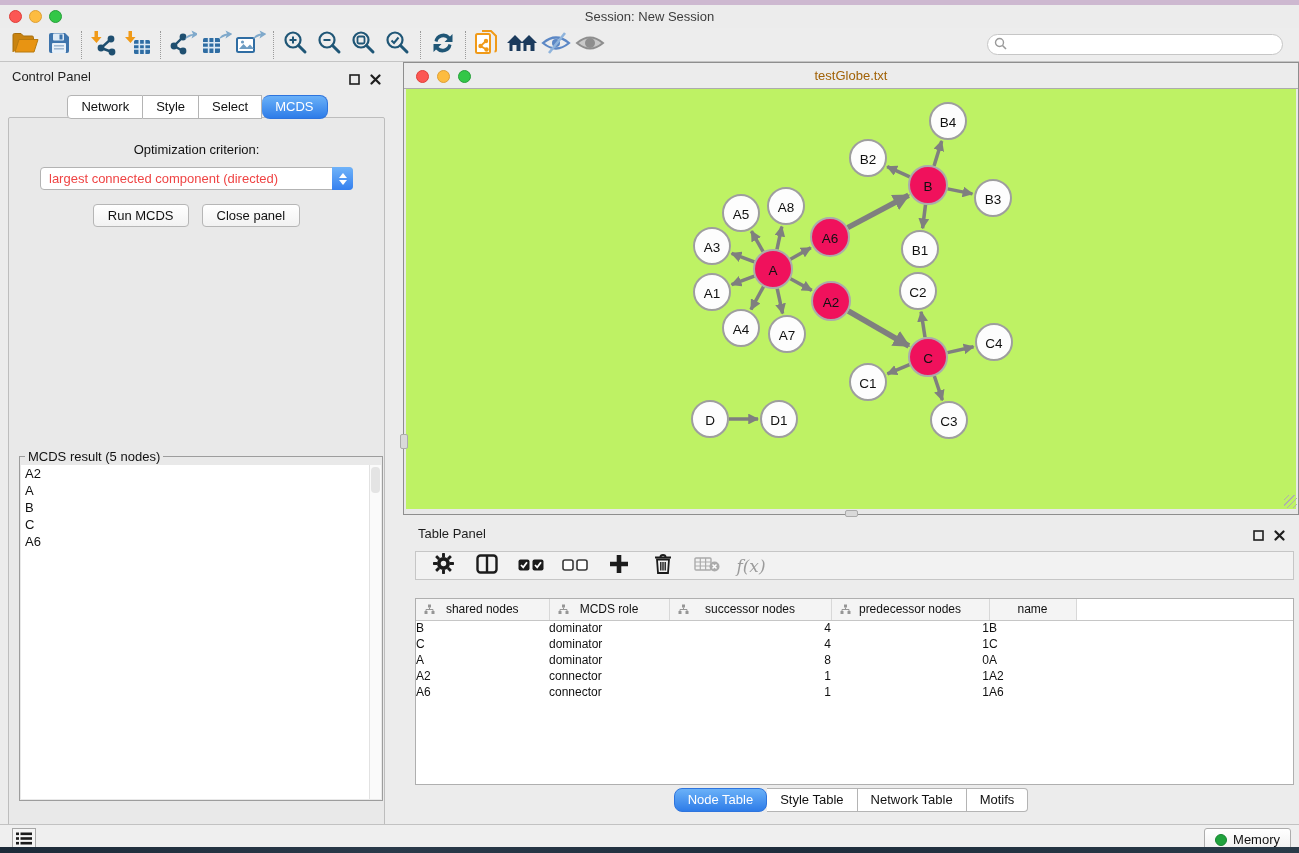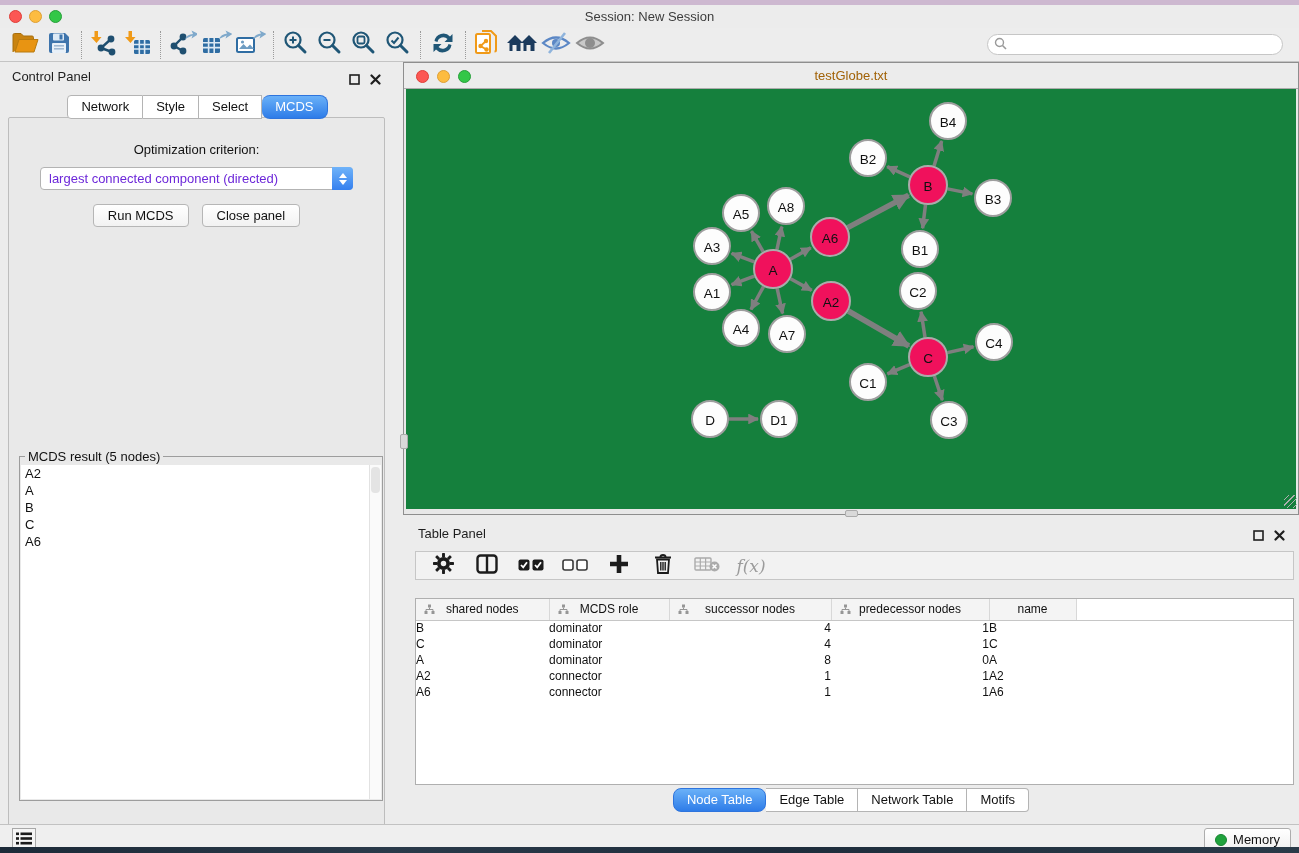--- a/index.html
+++ b/index.html
@@ -31,39 +31,39 @@
   .panel-head { position:absolute; top:7px; left:12px; font-size:13px; color:#1e1e1e; }
   .panel-head-icons { position:absolute; top:9px; right:14px; display:flex; gap:10px; align-items:center; }
   .cp-tabs { position:absolute; top:33px; left:0; width:100%; display:flex; justify-content:center; z-index:2; }
   .seg { display:flex; }
   .seg .tab { background:#fff; border:1px solid #B4B4B4; border-left:none; padding:3px 13px 4px; font-size:13px; color:#111; cursor:default; }
   .seg .tab:first-child { border-left:1px solid #B4B4B4; border-radius:4px 0 0 4px; }
   .seg .tab:last-child { border-radius:0 4px 4px 0; }
   .seg .tab.active { background:linear-gradient(#6AB1F8,#2E7CE8); color:#fff; border-color:#2E74DD; border-radius:8px; }
   .cp-body { position:absolute; top:55px; left:8px; width:377px; height:752px; background:#E9E9E9; border:1px solid #BDBDBD; border-radius:2px; }
   .opt-label { margin-top:24px; text-align:center; font-size:13px; color:#111; }
-  .popup { margin:10px auto 0; width:313px; height:23px; background:#fff; border:1px solid #B3B3B3; border-radius:4px; position:relative; font-size:13px; color:#6d28d9; display:flex; align-items:center; padding-left:8px; }
+  .popup { margin:10px auto 0; width:313px; height:23px; background:#fff; border:1px solid #B3B3B3; border-radius:4px; position:relative; font-size:13px; color:#ef4444; display:flex; align-items:center; padding-left:8px; }
   .popup .cap { position:absolute; right:-1px; top:-1px; width:21px; height:23px; background:linear-gradient(#6FB3F9,#3580EF); border-radius:0 4px 4px 0; display:flex; flex-direction:column; align-items:center; justify-content:center; gap:2px; }
   .chev-up { width:0;height:0;border-left:4px solid transparent;border-right:4px solid transparent;border-bottom:5px solid #fff; }
   .chev-dn { width:0;height:0;border-left:4px solid transparent;border-right:4px solid transparent;border-top:5px solid #fff; }
   .btn-row { margin-top:14px; display:flex; justify-content:center; gap:13px; }
   .mac-btn { background:linear-gradient(#ffffff,#f2f2f2); border:1px solid #B6B6B6; border-radius:4px; font-size:13px; color:#111; padding:3px 14px; cursor:default; }
   .result-box { position:absolute; left:10px; top:338px; width:364px; height:345px; border:1px solid #9d9d9d; background:#E9E9E9; }
   .result-legend { position:absolute; top:-8px; left:5px; background:#E9E9E9; padding:0 3px; font-size:13px; color:#111; }
   .result-list { position:absolute; left:1px; right:1px; top:8px; bottom:1px; background:#fff; overflow:hidden; }
   .result-list .list-item { font-size:13px; color:#111; padding:1px 4px; line-height:15px; }
   .result-scroll { position:absolute; top:8px; bottom:1px; right:1px; width:12px; background:#FAFAFA; border-left:1px solid #E2E2E2; }
   .result-thumb { position:absolute; top:2px; left:1px; width:9px; height:26px; background:#E4E4E4; border-radius:4px; }
 
   
   .net-window { position:absolute; left:403px; top:62px; width:896px; height:453px; background:#E8E8E8; border:1px solid #8E8E8E; }
   .net-titlebar { position:absolute; top:0; left:0; right:0; height:26px; background:#ECECEC; border-bottom:1px solid #ACACAC; }
   .net-title { position:absolute; left:0; right:0; top:5px; text-align:center; font-size:13px; color:#a16207; }
   .net-lights { position:absolute; left:12px; top:7px; display:flex; gap:8px; }
-  .net-canvas { position:absolute; left:2px; right:2px; top:26px; bottom:5px; background:#15803d;text-align:center; }
+  .net-canvas { position:absolute; left:2px; right:2px; top:26px; bottom:5px; background:#bef264;text-align:center; }
   .net-grip { position:absolute; right:1px; bottom:6px; width:13px; height:13px;
     background:repeating-linear-gradient(135deg, transparent 0 3px, #AFAFAF 3px 4px); }
   .split-thumb-v { position:absolute; left:-4px; top:371px; width:8px; height:15px; background:#D9D9D9; border:1px solid #ABABAB; border-radius:2px; }
   .split-thumb-h { position:absolute; left:441px; bottom:-3px; width:13px; height:7px; background:#D9D9D9; border:1px solid #ABABAB; border-radius:2px; }
   .node-label { font-family:"Liberation Sans", sans-serif; font-size:13.5px; fill:#111; text-anchor:middle; dominant-baseline:central; }
 
   
   .table-panel { position:absolute; left:403px; top:518px; width:896px; height:300px; background:#ECECEC; }
   .tp-head { position:absolute; top:8px; left:15px; font-size:13px; color:#1e1e1e; }
   .tp-head-icons { position:absolute; top:9px; right:14px; display:flex; gap:10px; align-items:center; }
@@ -589,21 +589,21 @@
               <td class="col3">1</td>
               <td class="col4">A6</td>
               <td></td>
             </tr>
           </tbody>
       </table>
     </div>
     <div class="tp-tabs">
       <div class="seg">
         <div class="tab active">Node Table</div>
-        <div class="tab">Edge Table</div>
+        <div class="tab">Style Table</div>
         <div class="tab">Network Table</div>
         <div class="tab">Motifs</div>
       </div>
     </div>
   </div>
 
   <div class="statusbar">
     <div class="list-btn">
         <span>
       <svg width="16" height="13" viewBox="0 0 16 13">

